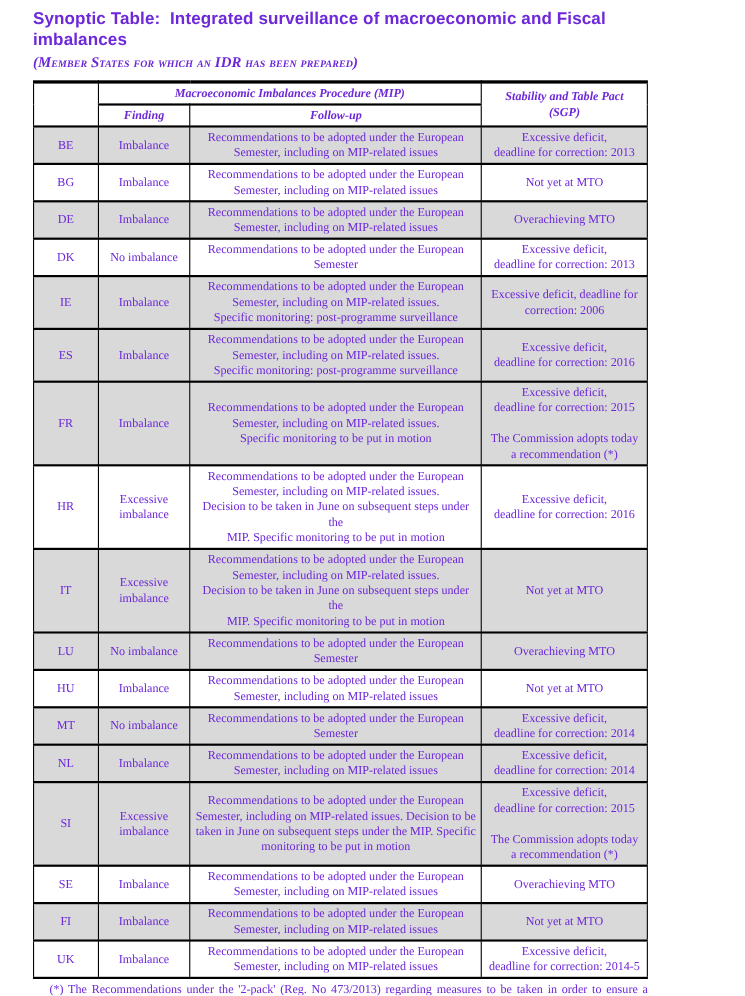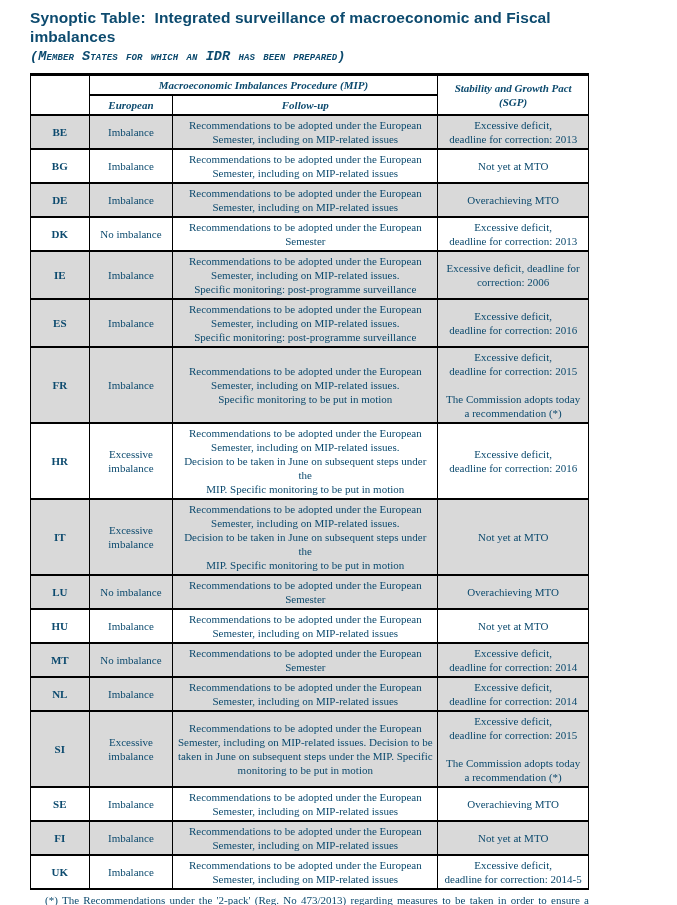--- a/index.html
+++ b/index.html
@@ -7,33 +7,33 @@
     padding: 0;
     background: #ffffff;
   }
   .page {
     width: 620px;
     height: 905px;
     box-sizing: border-box;
     padding: 8px 31px 0 30px;
     background: #ffffff;
     font-family: "Liberation Serif", serif;
-    color: #0c4a6e;
+    color: #6d28d9;
     overflow: hidden;
   }
   .doc-title {
     font-family: "Liberation Sans", sans-serif;
     font-weight: bold;
     font-size: 15.5px;
     line-height: 1.25;
     white-space: pre-wrap;
     letter-spacing: 0.1px;
   }
   .doc-subtitle {
-    font-family: Liberation Mono, monospace;
+    font-family: Liberation Serif, serif;
     font-weight: bold;
     font-style: italic;
     font-variant: small-caps;
     font-size: 13.5px;
     line-height: 1.2;
     margin-top: 2px;
     margin-bottom: 8px;
     letter-spacing: 0.1px;
   }
   table.synoptic {
@@ -63,21 +63,21 @@
   thead th {
     font-weight: bold;
     padding: 1px 3px;
     font-style: italic;
   }
   thead tr.hdr-top,
   thead tr.hdr-sub {
     border-bottom: 2px solid #000;
   }
   td.code {
-    font-weight: bold;
+    font-weight: normal;
   }
   tr.shaded td {
     background: var(--shaded, #d9d9d9);
   }
   .footnote {
     font-size: 11px;
     line-height: 14px;
     text-align: justify;
     padding: 3px 0 4px 0;
     border-bottom: 2px solid #000;
@@ -97,25 +97,25 @@
     <colgroup>
       <col style="width:10.5%">
       <col style="width:15%">
       <col style="width:47.5%">
       <col style="width:27%">
     </colgroup>
     <thead>
       <tr class="hdr-top">
         <th rowspan="2"></th>
         <th colspan="2">Macroeconomic Imbalances Procedure (MIP)</th>
-        <th rowspan="2">Stability and Growth Pact
+        <th rowspan="2">Stability and Table Pact
 (SGP)</th>
       </tr>
       <tr class="hdr-sub">
-        <th>European</th>
+        <th>Finding</th>
         <th>Follow-up</th>
       </tr>
     </thead>
     <tbody>
         <tr class="shaded">
           <td class="code">BE</td>
           <td>Imbalance</td>
           <td>Recommendations to be adopted under the European
 Semester, including on MIP-related issues</td>
           <td>Excessive deficit,

